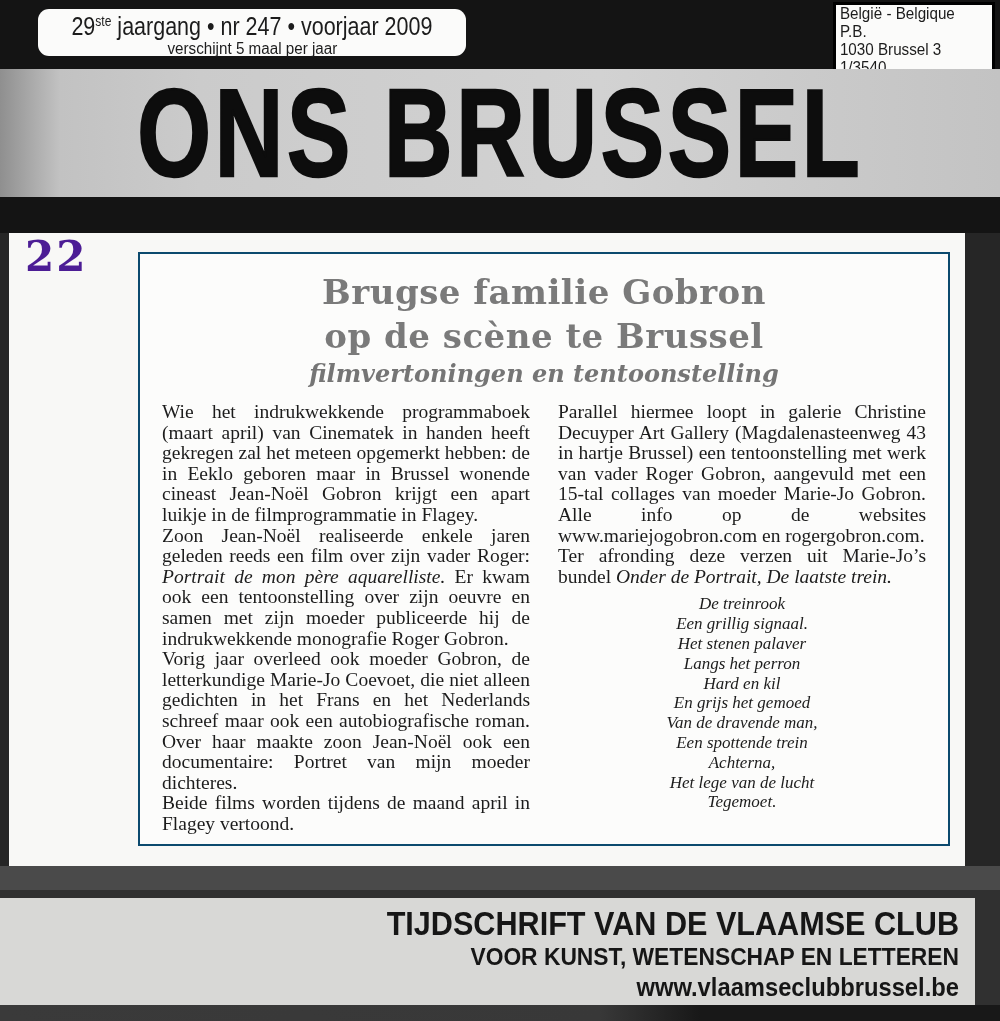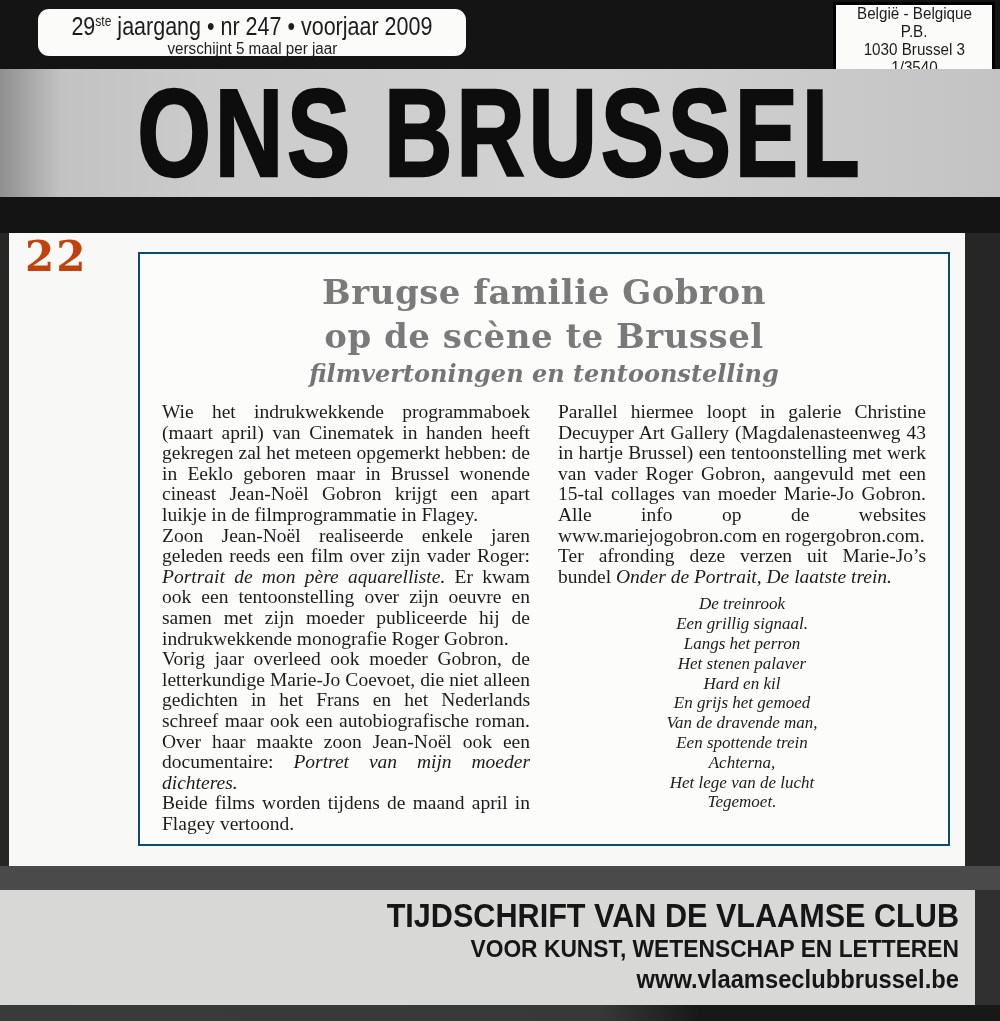--- a/index.html
+++ b/index.html
@@ -20,42 +20,42 @@
   .issue-box{
     position:absolute;left:38px;top:9px;width:428px;height:47px;
     background:#fbfbfa;display:flex;flex-direction:column;align-items:center;justify-content:center;border-radius:11px;
   }
   .issue-line{font-size:25px;color:#1c1c1c;white-space:nowrap;transform:scaleX(.86);transform-origin:center;line-height:26px;}
   .issue-line sup{font-size:14px;}
   .freq-line{font-size:16px;color:#1c1c1c;white-space:nowrap;transform:scaleX(.95);transform-origin:center;line-height:17px;}
   .permit-box{
     position:absolute;left:833px;top:2px;width:162px;height:78px;
     background:#fbfbfa;border:3px solid #000;
-    display:flex;flex-direction:column;align-items:center;justify-content:center;
+    display:flex;flex-direction:column;justify-content:center;
   }
   .permit-box div{font-size:16px;line-height:18px;color:#1c1c1c;white-space:nowrap;transform:scaleX(.95);}
   
   .title-band{
     position:absolute;left:0;top:69px;width:1000px;height:128px;
     background:linear-gradient(to right,#8f8f8f 0,#c2c2c2 6%,var(--masthead-band) 20%,#d2d2d2 60%,#c3c3c3 100%);
     display:flex;align-items:center;justify-content:center;
   }
   .mag-title{
     font-weight:700;font-size:102px;color:#0d0d0d;letter-spacing:4px;white-space:nowrap;
     transform:scale(.93,1.22);transform-origin:center;
     -webkit-text-stroke:2px #0d0d0d;
   }
   .mid-black{position:absolute;left:0;top:213px;width:1000px;height:20px;background:var(--scan-black);}
   
   .body-area{position:absolute;left:0;top:233px;width:1000px;height:633px;background:#262626;}
   .paper{position:absolute;left:9px;top:0;width:956px;height:633px;background:#f8f8f6;}
   .page-number{
     position:absolute;left:16px;top:3px;
     font-family:"DejaVu Serif",serif;font-weight:700;font-size:42px;line-height:42px;
-    color:#c2410c;letter-spacing:2px;
+    color:#4c1d95;letter-spacing:2px;
   }
   .article-box{
     position:absolute;left:129px;top:19px;width:812px;height:594px;
     border:2px solid #0c4a6e;background:#fcfcfb;
   }
   .article-header{text-align:center;padding-top:16px;}
   .article-title{
     font-family:"DejaVu Serif",serif;font-weight:700;font-size:34px;line-height:44px;
     color:var(--heading-gray);letter-spacing:.5px;
   }
@@ -64,21 +64,21 @@
     color:#757575;margin-top:1px;
   }
   .columns{display:flex;gap:28px;padding:0 22px;margin-top:13px;}
   .col{flex:1;font-family:"Liberation Serif",serif;font-size:19.5px;line-height:20.6px;color:#1c1c1c;text-align:justify;}
   .col p{margin:0;}
   .poem{margin-top:7px;text-align:center;font-style:italic;font-size:17px;line-height:19.8px;color:#1c1c1c;}
   
   .dark-strip{position:absolute;left:0;top:866px;width:1000px;height:24px;background:#4a4a4a;}
   .footer-band{position:absolute;left:0;top:890px;width:1000px;height:115px;background:#303030;}
   .footer-light{
-    position:absolute;left:0;top:0;width:975px;height:115px;background:var(--footer-band);
+    position:absolute;left:0;top:8px;width:975px;height:115px;background:var(--footer-band);
     text-align:right;padding:6px 16px 0 0;color:#161616;
   }
   .footer-l1{font-weight:700;font-size:34px;line-height:38px;white-space:nowrap;transform:scaleX(.9);transform-origin:right center;}
   .footer-l2{font-weight:700;font-size:24px;line-height:30px;white-space:nowrap;transform:scaleX(.95);transform-origin:right center;}
   .footer-l3{font-weight:700;font-size:25px;line-height:30px;white-space:nowrap;transform:scaleX(.95);transform-origin:right center;}
   .bottom-band{position:absolute;left:0;top:1005px;width:1000px;height:16px;
     background:linear-gradient(to right,#3a3a3a 0,#383838 60%,#181818 70%,#181818 100%);}
 </style>
 </head>
 <body>
@@ -111,31 +111,31 @@
         <div class="article-header">
           <div class="article-title">Brugse familie Gobron</div>
           <div class="article-title">op de scène te Brussel</div>
           <div class="article-subtitle">filmvertoningen en tentoonstelling</div>
         </div>
 
         <div class="columns">
           <div class="col">
             <p><span>Wie het indrukwekkende programmaboek (maart april) van Cinematek in handen heeft gekregen zal het meteen opgemerkt hebben: de in Eeklo geboren maar in Brussel wonende cineast Jean-Noël Gobron krijgt een apart luikje in de filmprogrammatie in Flagey.</span></p>
             <p><span>Zoon Jean-Noël realiseerde enkele jaren geleden reeds een film over zijn vader Roger: </span><span style="font-style: italic;">Portrait de mon père aquarelliste.</span><span> Er kwam ook een tentoonstelling over zijn oeuvre en samen met zijn moeder publiceerde hij de indrukwekkende monografie Roger Gobron.</span></p>
-            <p><span>Vorig jaar overleed ook moeder Gobron, de letterkundige Marie-Jo Coevoet, die niet alleen gedichten in het Frans en het Nederlands schreef maar ook een autobiografische roman. Over haar maakte zoon Jean-Noël ook een documentaire: </span><span style="font-style: italic;">Portret van mijn moeder dichteres.</span></p>
+            <p><span>Vorig jaar overleed ook moeder Gobron, de letterkundige Marie-Jo Coevoet, die niet alleen gedichten in het Frans en het Nederlands schreef maar ook een autobiografische roman. Over haar maakte zoon Jean-Noël ook een documentaire: </span><span style="">Portret van mijn moeder dichteres.</span></p>
             <p><span>Beide films worden tijdens de maand april in Flagey vertoond.</span></p>
           </div>
           <div class="col">
             <p><span>Parallel hiermee loopt in galerie Christine Decuyper Art Gallery (Magdalenasteenweg 43 in hartje Brussel) een tentoonstelling met werk van vader Roger Gobron, aangevuld met een 15-tal collages van moeder Marie-Jo Gobron. Alle info op de websites www.mariejogobron.com en rogergobron.com.</span></p>
             <p><span>Ter afronding deze verzen uit Marie-Jo’s bundel </span><span style="font-style: italic;">Onder de Portrait, De laatste trein.</span></p>
             <div class="poem">
               <div>De treinrook</div>
               <div>Een grillig signaal.</div>
+              <div>Het stenen palaver</div>
               <div>Langs het perron</div>
-              <div>Het stenen palaver</div>
               <div>Hard en kil</div>
               <div>En grijs het gemoed</div>
               <div>Van de dravende man,</div>
               <div>Een spottende trein</div>
               <div>Achterna,</div>
               <div>Het lege van de lucht</div>
               <div>Tegemoet.</div>
             </div>
           </div>
         </div>

